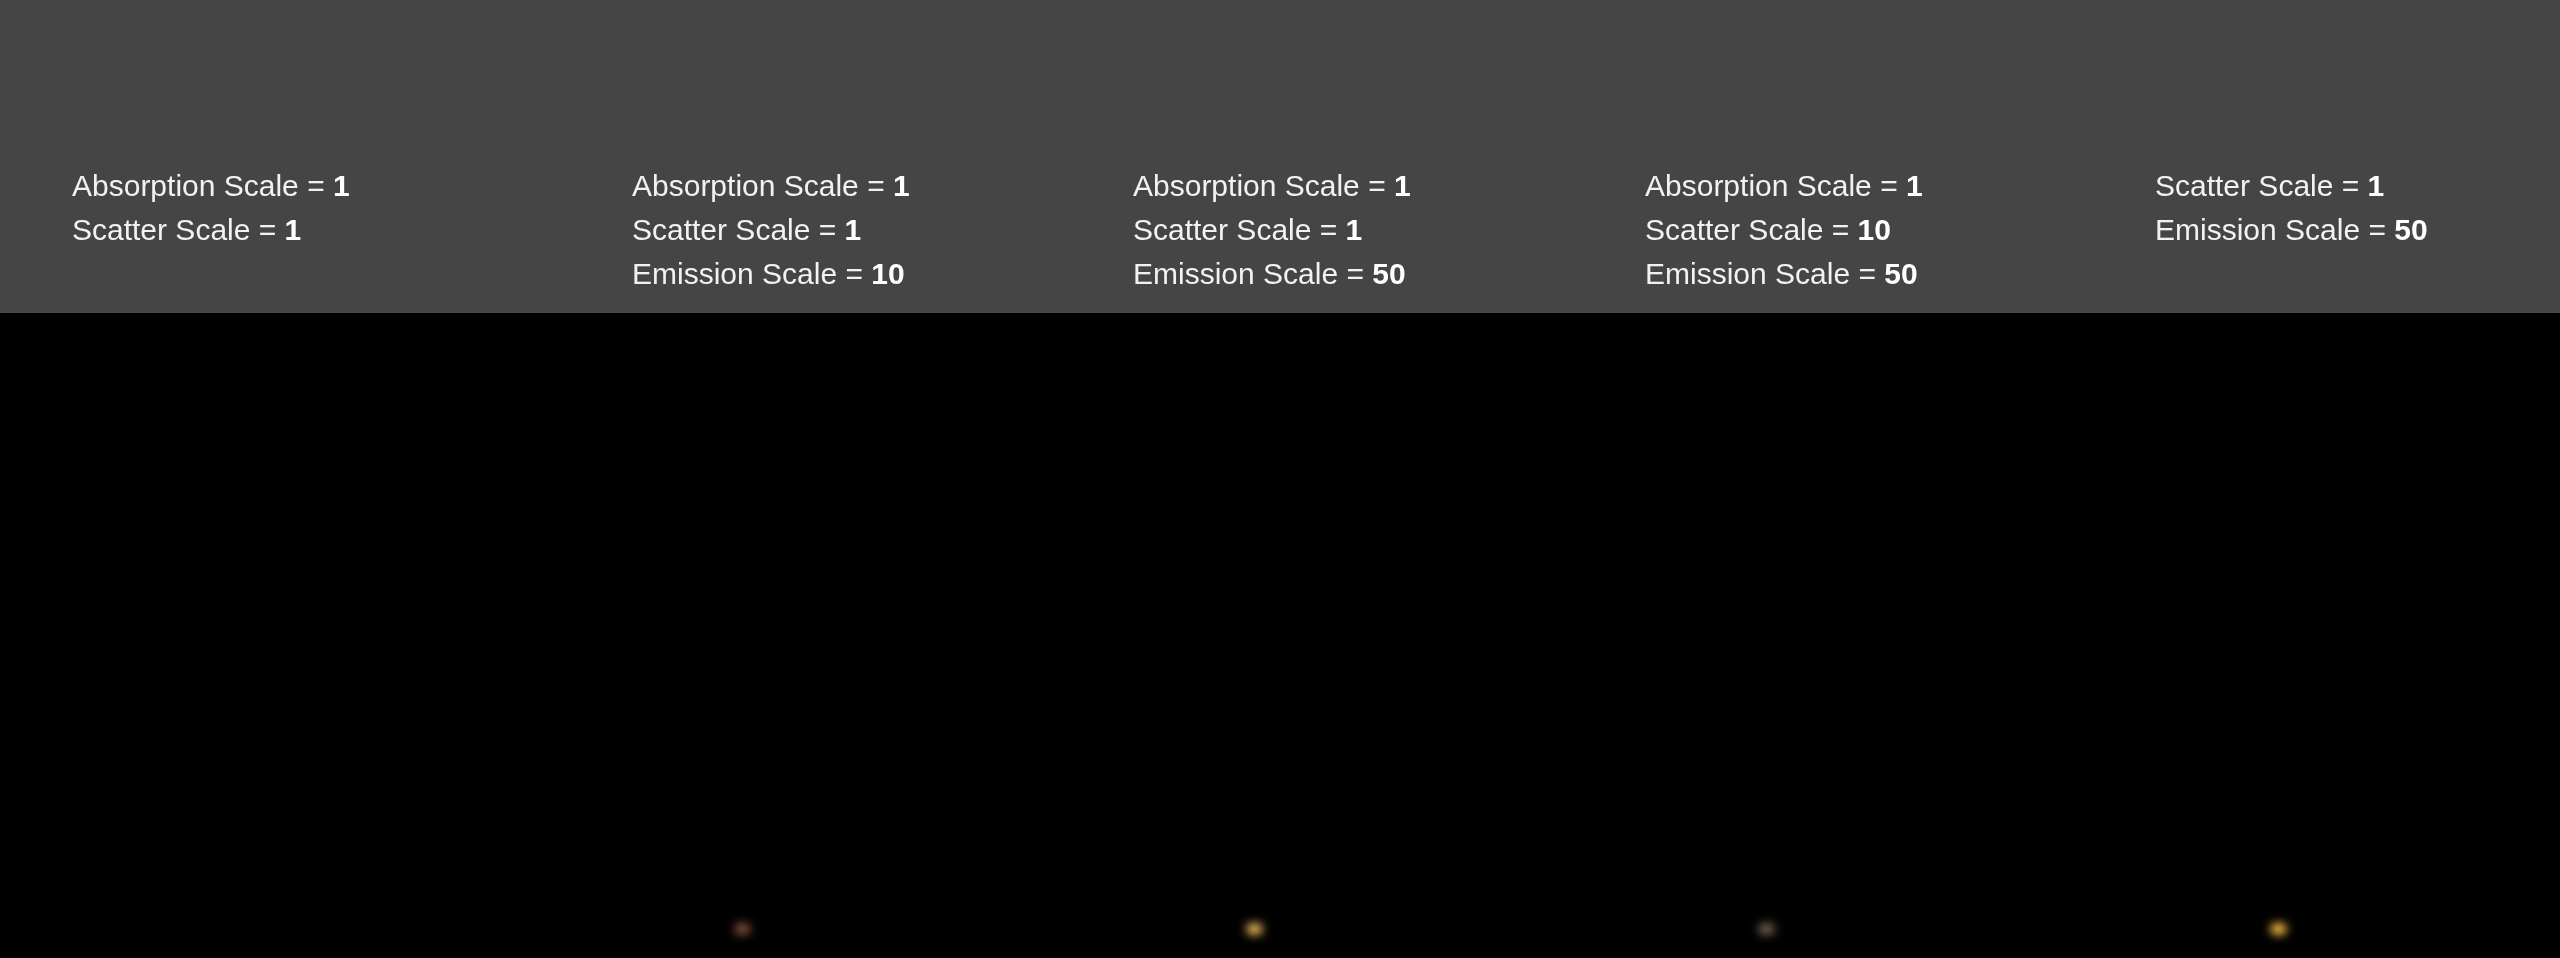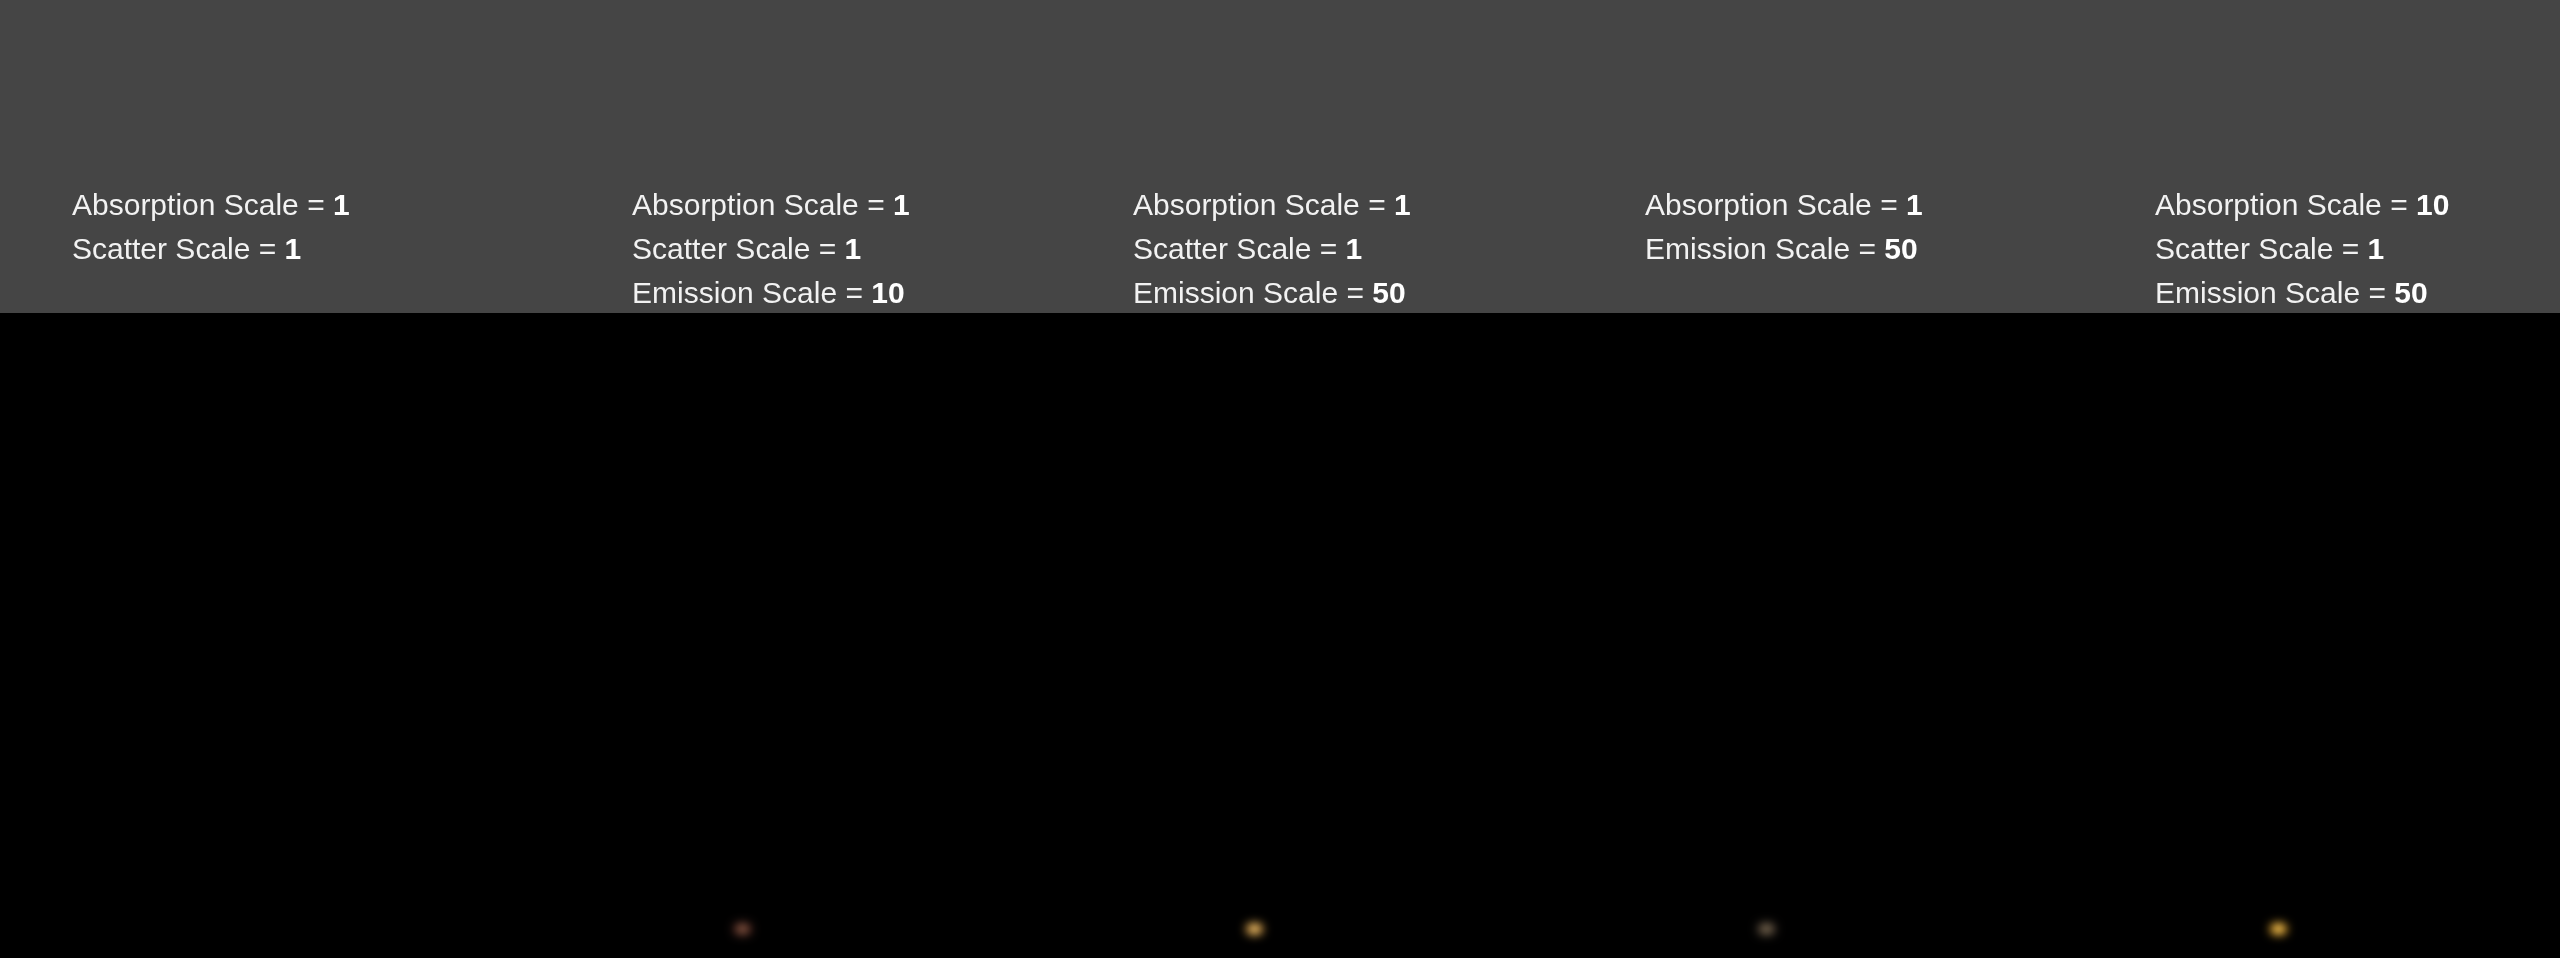--- a/index.html
+++ b/index.html
@@ -24,21 +24,21 @@
   .title-main {
     font-size:49px; font-weight:400; letter-spacing:-0.2px;
     vertical-align:baseline;
   }
   .title-sub {
     font-size:38px; font-weight:400; letter-spacing:-0.2px;
     margin-left:10px; vertical-align:baseline;
   }
 
   .captions {
-    position:absolute; left:0; top:183px; width:2560px; height:125px;
+    position:absolute; left:0; top:164px; width:2560px; height:125px;
   }
   .caption-block {
     position:absolute; top:0; color:#ffffff; white-space:nowrap;
   }
   .caption-line {
     font-size:30px; line-height:44px; font-weight:400; color:#f2f2f2;
   }
   .caption-line .val { font-weight:700; color:#ffffff; }
 
   
@@ -83,25 +83,25 @@
       </div>
 
       <div class="caption-block" style="left:1133px;">
         <div class="caption-line"><span>Absorption Scale = </span><span class="val">1</span></div>
         <div class="caption-line"><span>Scatter Scale = </span><span class="val">1</span></div>
         <div class="caption-line"><span>Emission Scale = </span><span class="val">50</span></div>
       </div>
 
       <div class="caption-block" style="left:1645px;">
         <div class="caption-line"><span>Absorption Scale = </span><span class="val">1</span></div>
+        <div class="caption-line"><span>Scatter Scale = </span><span class="val">10</span></div>
         <div class="caption-line"><span>Emission Scale = </span><span class="val">50</span></div>
       </div>
 
       <div class="caption-block" style="left:2155px;">
-        <div class="caption-line"><span>Absorption Scale = </span><span class="val">10</span></div>
         <div class="caption-line"><span>Scatter Scale = </span><span class="val">1</span></div>
         <div class="caption-line"><span>Emission Scale = </span><span class="val">50</span></div>
       </div>
     </div>
   </div>
 
   <div class="renders">
     <div class="render-cell" style="left:0px;   width:512px;">
         <div class="plume">
           <div class="puff cap" style="left: 104.96px; top: 107.521px; width: 261.12px; height: 171.957px; opacity: 0.88;"></div>

